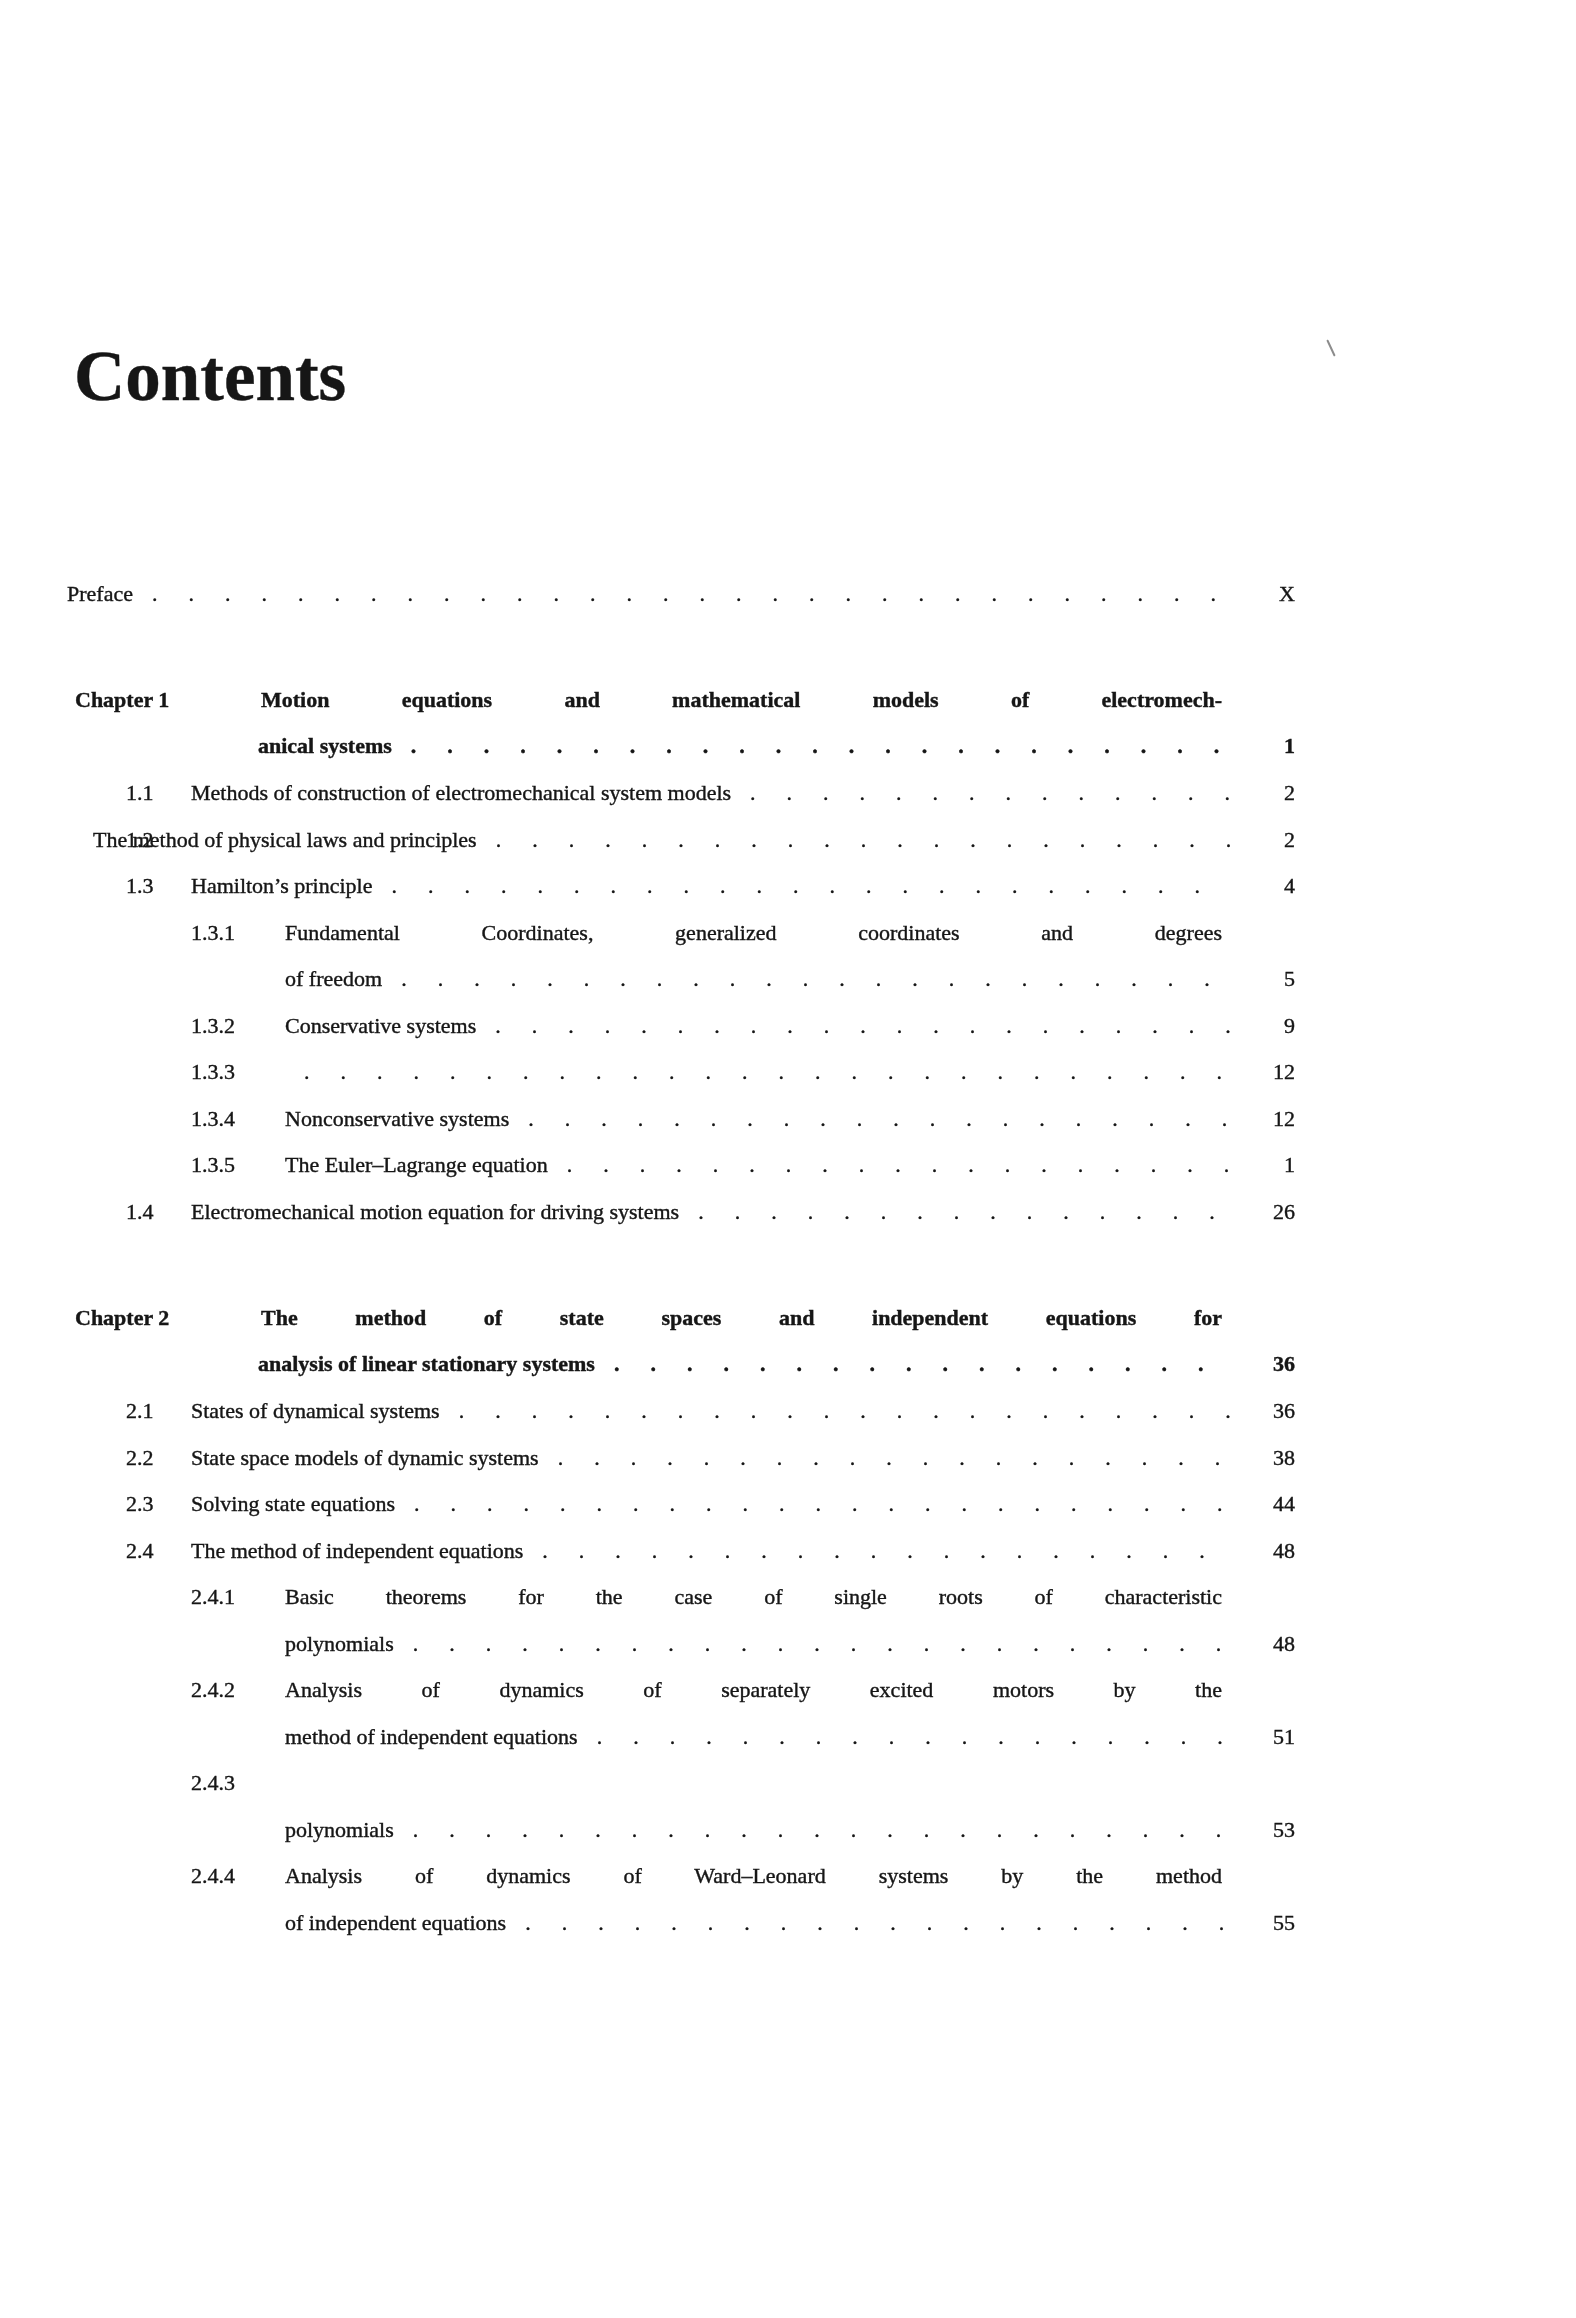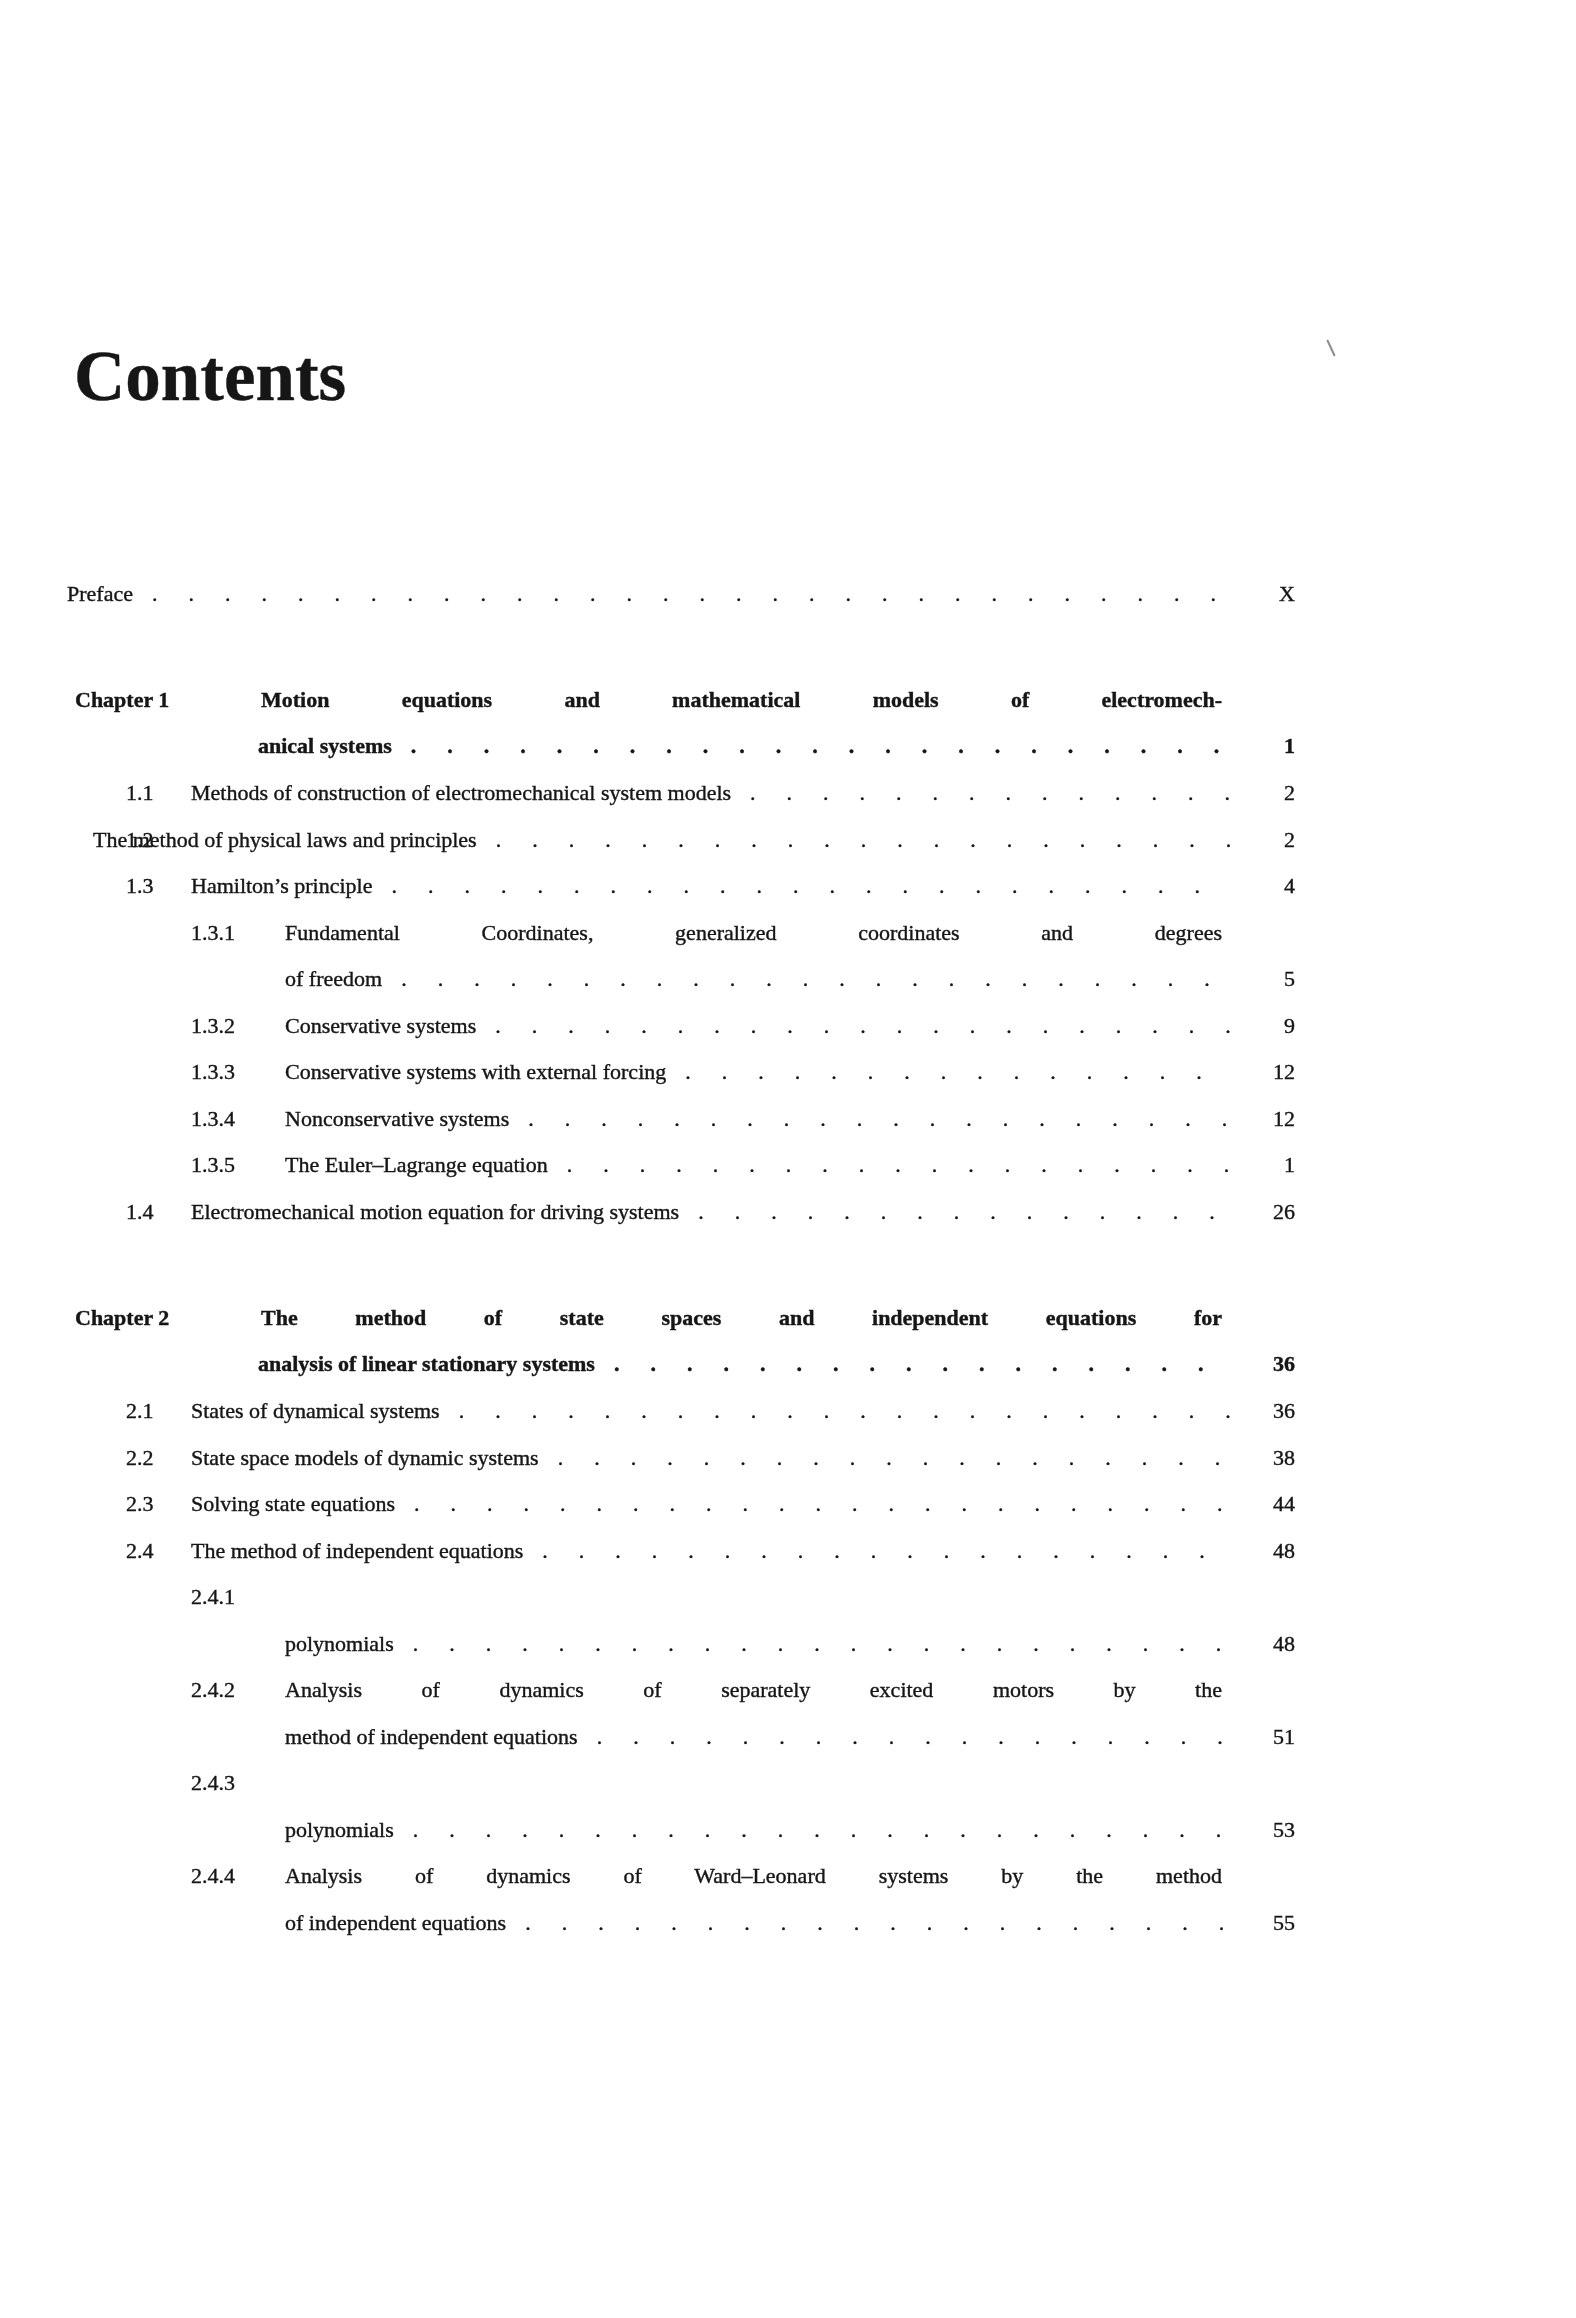--- a/index.html
+++ b/index.html
@@ -82,21 +82,20 @@
         <span class="pg">5</span>
       </div>
       <div class="row " style="top: 1002px; padding-left: 285px;">
         <span class="num" style="left: 191px;">1.3.2</span>
         <span class="txt">Conservative systems</span>
         <span class="leader">........................................</span>
         <span class="pg">9</span>
       </div>
       <div class="row " style="top: 1048px; padding-left: 285px;">
         <span class="num" style="left: 191px;">1.3.3</span>
-        <span class="txt">Conservative systems with external forcing</span>
         <span class="leader">........................................</span>
         <span class="pg">12</span>
       </div>
       <div class="row " style="top: 1095px; padding-left: 285px;">
         <span class="num" style="left: 191px;">1.3.4</span>
         <span class="txt">Nonconservative systems</span>
         <span class="leader">........................................</span>
         <span class="pg">12</span>
       </div>
       <div class="row " style="top: 1141px; padding-left: 285px;">
@@ -139,20 +138,21 @@
         <span class="pg">44</span>
       </div>
       <div class="row " style="top: 1527px; padding-left: 191px;">
         <span class="num" style="left: 126px;">2.4</span>
         <span class="txt">The method of independent equations</span>
         <span class="leader">........................................</span>
         <span class="pg">48</span>
       </div>
       <div class="row  rj" style="top: 1573px; padding-left: 285px;">
         <span class="num" style="left: 191px;">2.4.1</span>
+        <span class="jt">Basic theorems for the case of single roots of characteristic</span>
       </div>
       <div class="row " style="top: 1620px; padding-left: 285px;">
         <span class="txt">polynomials</span>
         <span class="leader">........................................</span>
         <span class="pg">48</span>
       </div>
       <div class="row  rj" style="top: 1666px; padding-left: 285px;">
         <span class="num" style="left: 191px;">2.4.2</span>
         <span class="jt">Analysis of dynamics of separately excited motors by the</span>
       </div>

